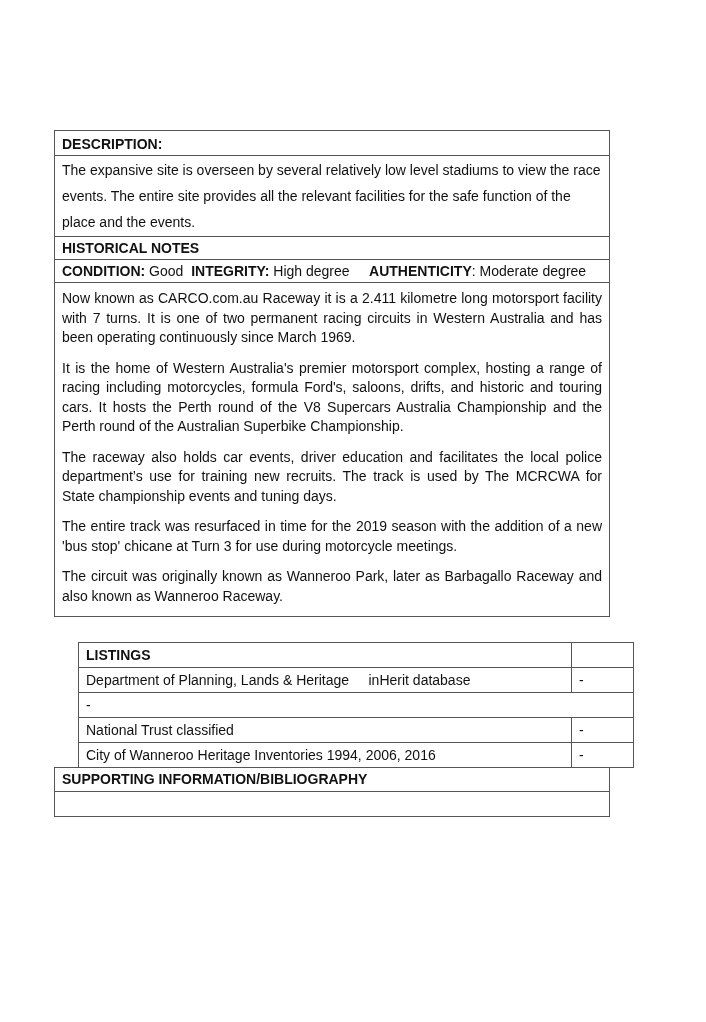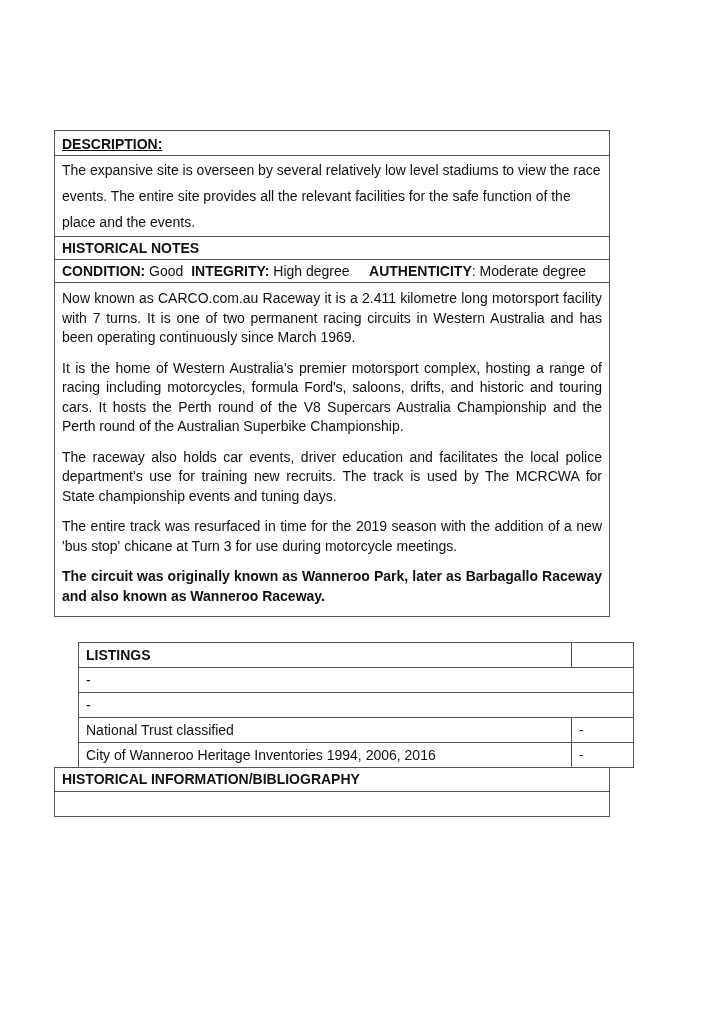--- a/index.html
+++ b/index.html
@@ -22,31 +22,31 @@
       border: 1px solid #555555;
       box-sizing: border-box;
     }
     .row {
       border-bottom: 1px solid #555555;
       padding: 0 7px;
     }
     .row:last-child { border-bottom: none; }
     .bold { font-weight: bold; }
     #desc-box { top: 130px; }
-    .desc-head { height: 24px; line-height: 26px; text-decoration: underline; }
+    .desc-head { height: 24px; line-height: 26px; }
     .desc-body { line-height: 26px; padding-top: 1px; padding-bottom: 1px; }
     .cond-row { height: 22px; line-height: 22px; white-space: pre; }
     .hist-head { height: 22px; line-height: 22px; }
     .hist-body { padding-top: 6px; padding-bottom: 10px; border-bottom: none; }
     .hist-body p {
       margin: 0 0 11px 0;
       line-height: 19.5px;
       text-align: justify;
     }
-    .hist-body p:last-child { margin-bottom: 0; font-weight: bold; }
+    .hist-body p:last-child { margin-bottom: 0; }
 
     #listings-box { top: 642px; margin-left: 24px; }
     .lrow {
       display: flex;
       height: 24px;
       border-bottom: 1px solid #555555;
     }
     .lrow:last-child { border-bottom: none; justify-content: space-between; }
     .lcell-a {
       width: 493px;
@@ -82,31 +82,32 @@
     <p>The circuit was originally known as Wanneroo Park, later as Barbagallo Raceway and also known as Wanneroo Raceway.</p>
   </div>
 </div>
 
 <div id="listings-box" class="box">
   <div class="lrow">
     <div class="lcell-a bold">LISTINGS</div>
     <div class="lcell-b"></div>
   </div>
   <div class="lrow">
+    <div class="lcell-a">Department of Planning, Lands &amp; Heritage     inHerit database</div>
     <div class="lcell-b">-</div>
   </div>
   <div class="lrow">
     <div class="lcell-b">-</div>
   </div>
   <div class="lrow">
     <div class="lcell-a">National Trust classified</div>
     <div class="lcell-b">-</div>
   </div>
   <div class="lrow">
     <div class="lcell-a">City of Wanneroo Heritage Inventories 1994, 2006, 2016</div>
     <div class="lcell-b">-</div>
   </div>
 </div>
 
 <div id="support-box" class="box">
-  <div class="row srow-head bold">HISTORICAL INFORMATION/BIBLIOGRAPHY</div>
+  <div class="row srow-head bold">SUPPORTING INFORMATION/BIBLIOGRAPHY</div>
   <div class="row srow-body"></div>
 </div>
 
 </body></html>

